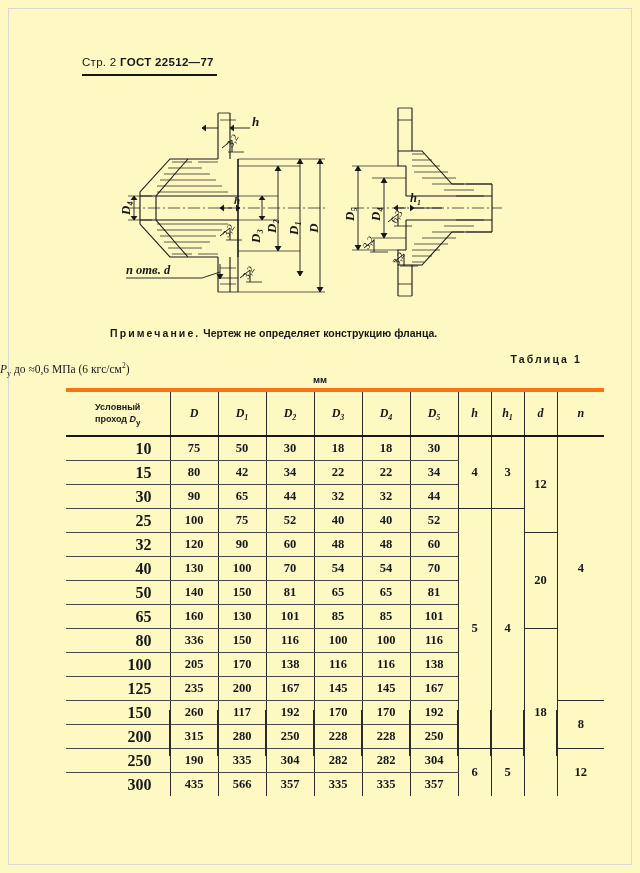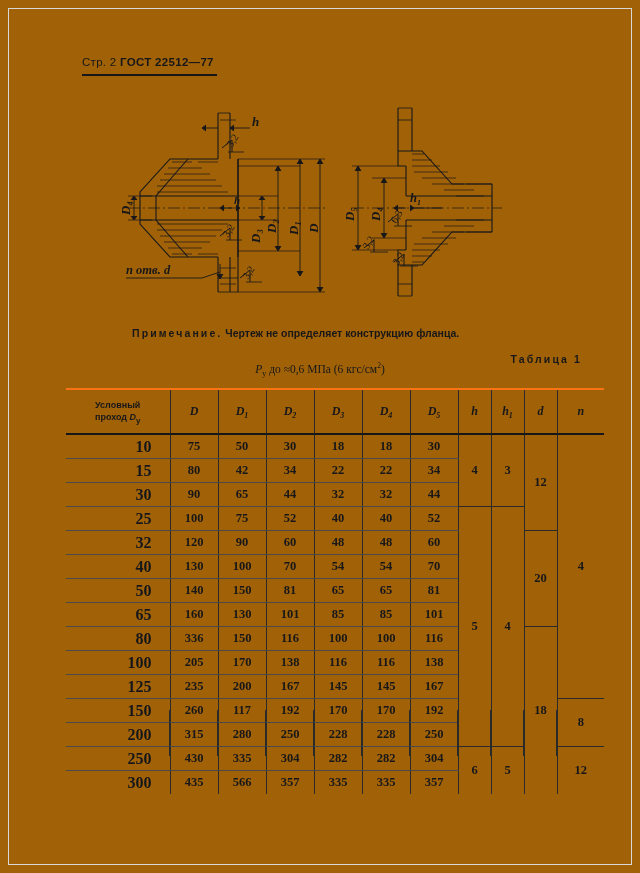--- a/index.html
+++ b/index.html
@@ -7,21 +7,21 @@
     padding: 0;
     background: #f2f2f2;
   }
   body {
     font-family: "Liberation Serif", serif;
   }
   .page {
     position: relative;
     width: 640px;
     height: 873px;
-    background: #a16207;
+    background: #fef9c3;
     overflow: hidden;
     box-sizing: border-box;
   }
   .page-border {
     position: absolute;
     left: 8px; top: 8px;
     width: 624px; height: 857px;
     border: 1px solid #d8d8d8;
     box-sizing: border-box;
     pointer-events: none;
@@ -64,40 +64,38 @@
   
   .note {
     position: absolute;
     left: 110px;
     top: 327px;
     font-family: "Liberation Sans", sans-serif;
     font-size: 10.5px;
     font-weight: bold;
     color: #17171a;
     white-space: nowrap;
-    margin-left: 22px;
   }
   .note .spaced { letter-spacing: 2.1px; }
 
   .tbl-caption {
     position: absolute;
     right: 58px;
     top: 353px;
     font-family: "Liberation Sans", sans-serif;
     font-size: 10.5px;
     font-weight: bold;
     letter-spacing: 2.1px;
     color: #17171a;
     white-space: nowrap;
   }
   .press-line {
     position: absolute;
     left: 0; right: 0;
     top: 361px;
-    text-align: center;
     font-family: "Liberation Serif", serif;
     font-size: 11.5px;
     color: #17171a;
     white-space: nowrap;
   }
   .press-line i { font-family: "Liberation Serif", serif; }
   .press-line sub { font-size: 8px; }
   .press-line sup { font-size: 7.5px; }
   .units-line {
     position: absolute;
@@ -125,21 +123,21 @@
     color: #17171a;
   }
   table.spec th, table.spec td {
     border-left: 1px solid #2a2a2a;
     border-right: 1px solid #2a2a2a;
     text-align: center;
     vertical-align: middle;
     padding: 0;
   }
   table.spec thead th {
-    border-top: 2px solid #f97316;
+    border-top: 4px solid #f97316;
     border-bottom: 2px solid #17171a;
     height: 43px;
     font-family: "Liberation Sans", sans-serif;
     font-size: 9px;
     font-weight: bold;
     line-height: 1.25;
   }
   table.spec thead th.hcol {
     font-family: "Liberation Serif", serif;
     font-size: 12px;
@@ -425,20 +423,21 @@
 
   <div class="note">
     <span class="spaced">Примечание.</span>
     <span>Чертеж не определяет конструкцию фланца.</span>
   </div>
 
   <div class="tbl-caption">Таблица 1</div>
   <div class="press-line">
     <i>P</i><sub>у</sub><span> до  ≈0,6  МПа  (6 кгс/см</span><sup>2</sup><span>)</span>
   </div>
+  <div class="units-line">мм</div>
 
   <div class="table-wrap">
     <table class="spec">
       <colgroup>
         <col style="width:104px">
           <col style="width:48px">
           <col style="width:48px">
         <col style="width:48px">
           <col style="width:48px">
           <col style="width:48px">
@@ -589,21 +588,21 @@
             <td class="dy">200</td>
             <td>315</td>
             <td>280</td>
             <td>250</td>
             <td>228</td>
             <td>228</td>
             <td>250</td>
           </tr>
           <tr>
             <td class="dy">250</td>
-            <td>430</td>
+            <td>190</td>
             <td>335</td>
             <td>304</td>
             <td>282</td>
             <td>282</td>
             <td>304</td>
             <td class="grp nb" rowspan="2">6</td>
             <td class="grp nb" rowspan="2">5</td>
             <td class="grp nb" rowspan="2">12</td>
           </tr>
           <tr>

